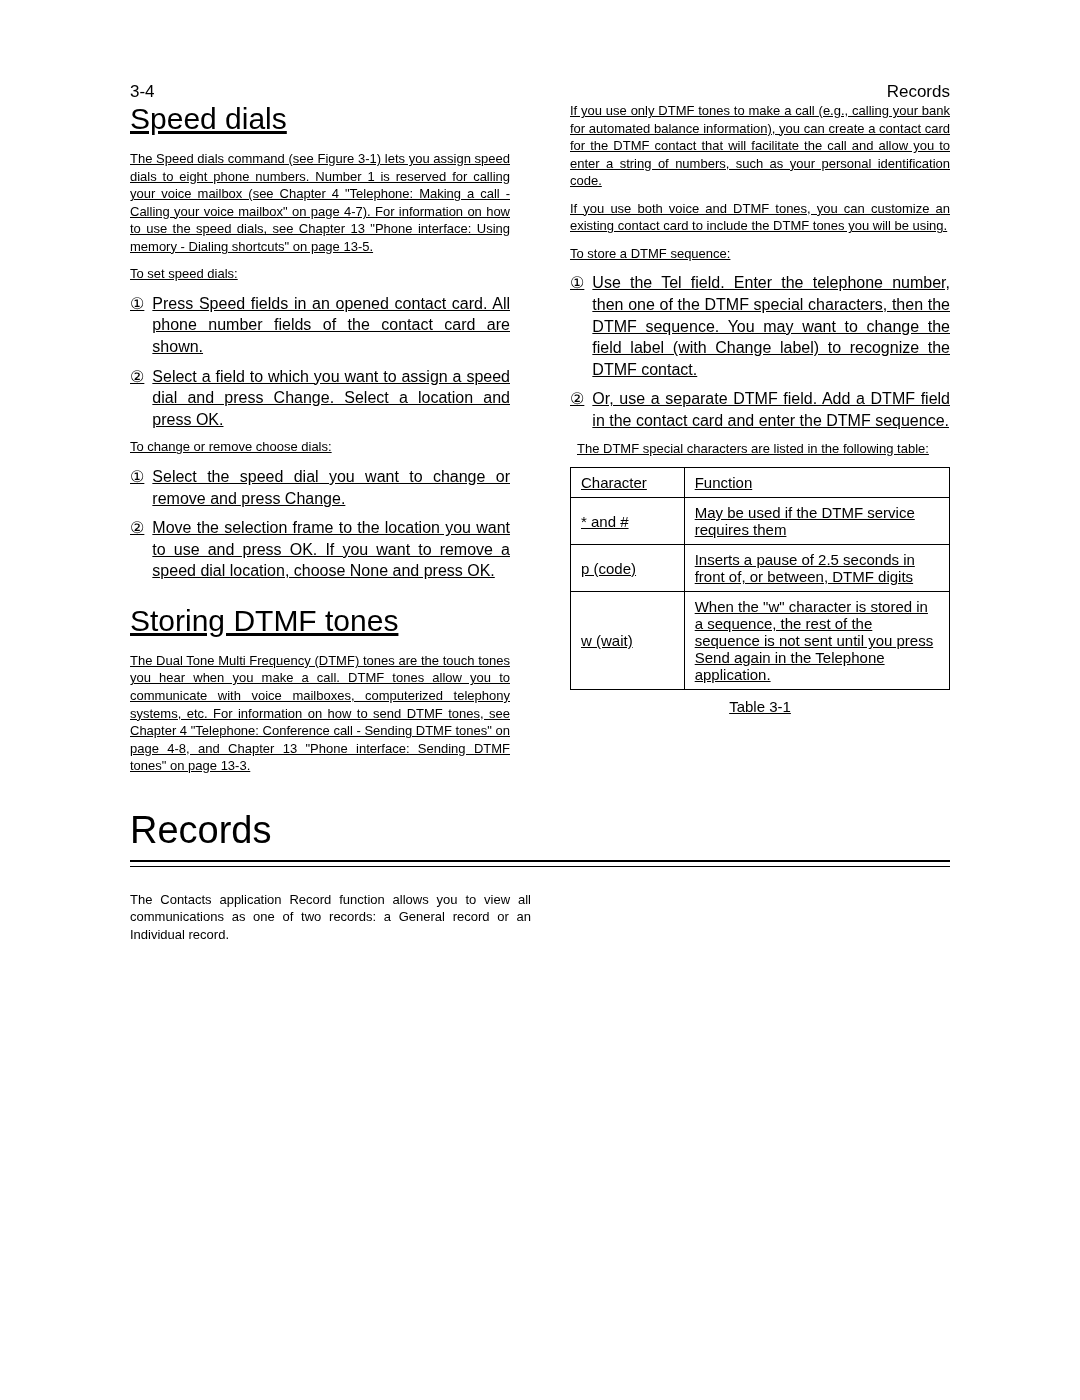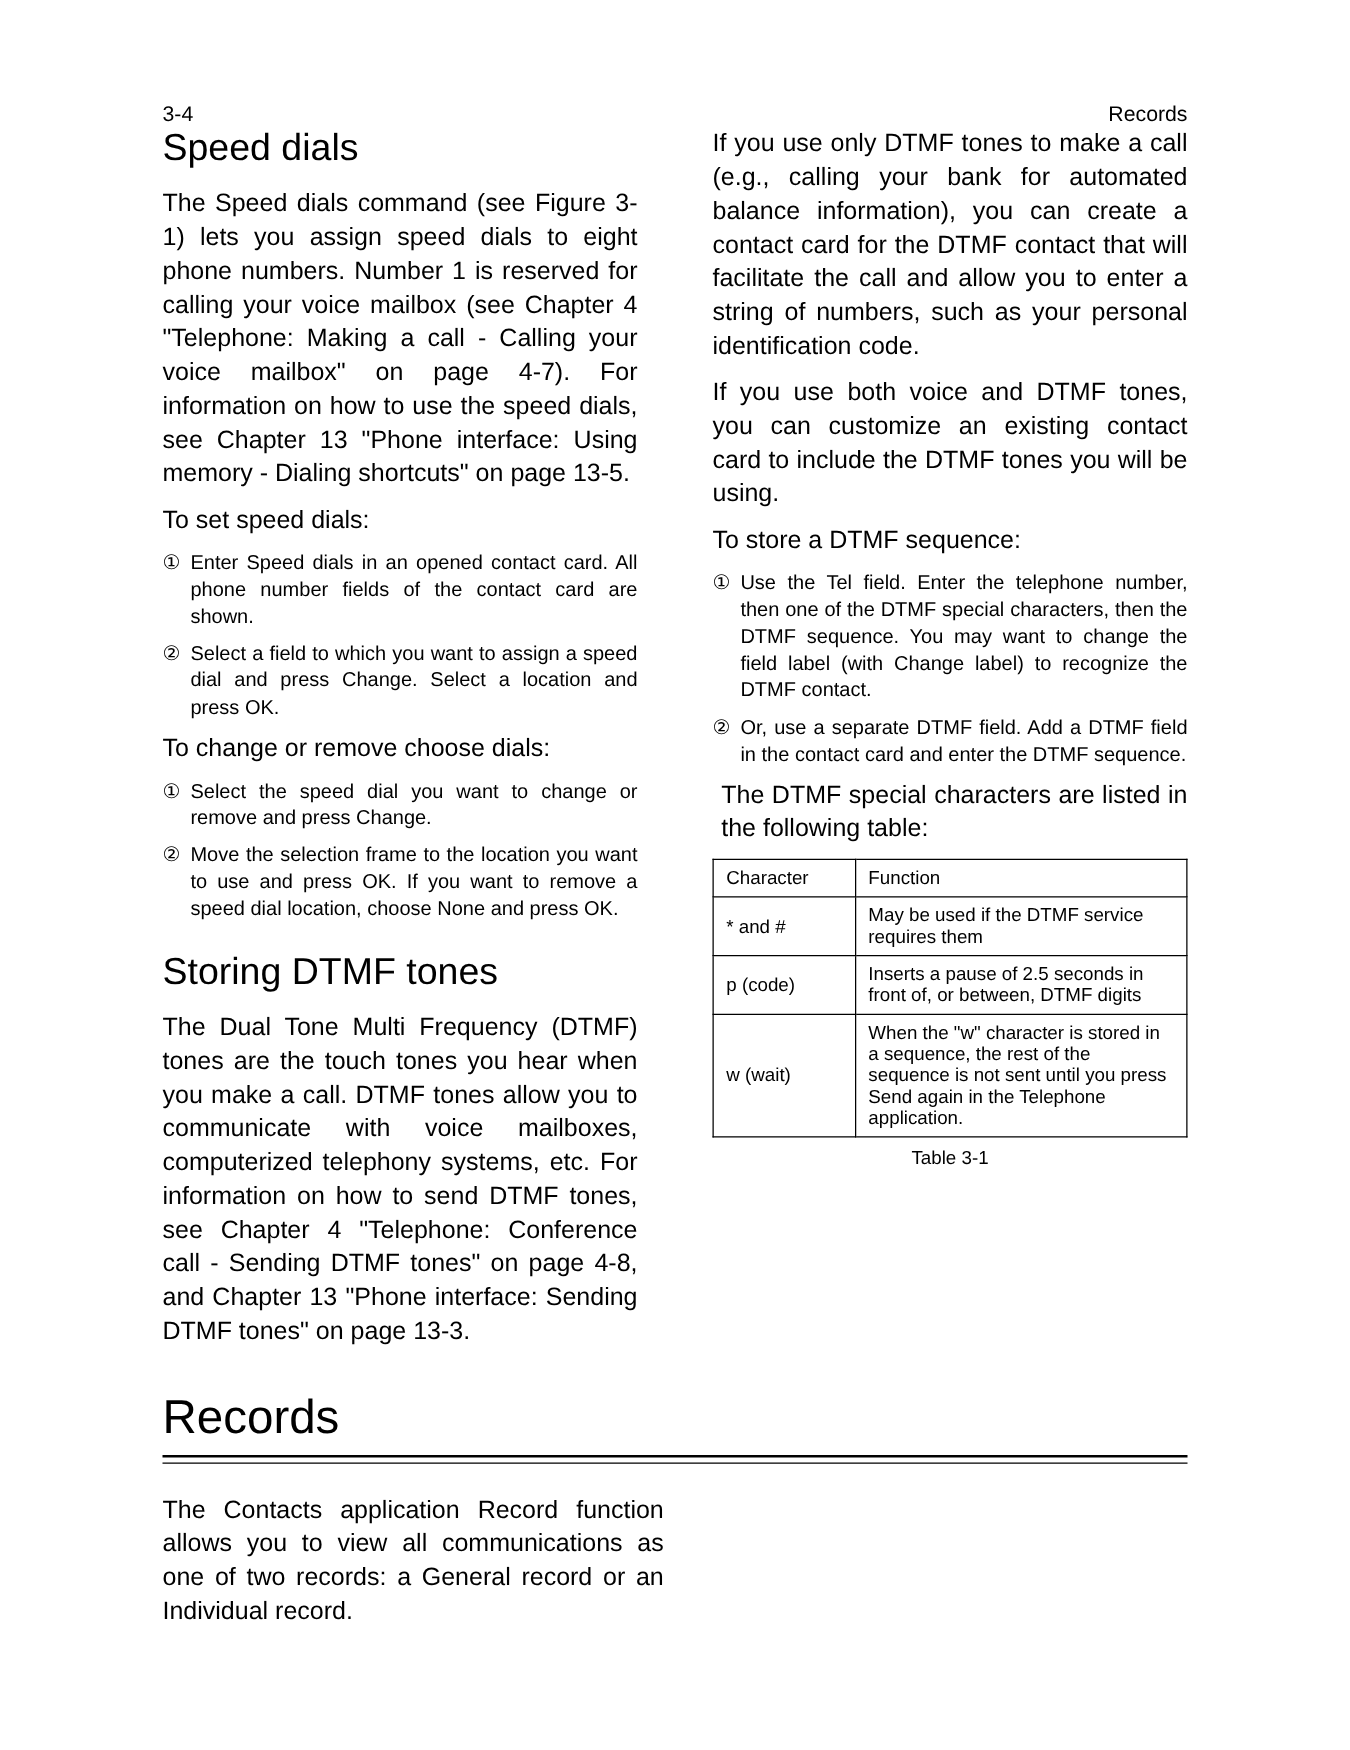--- a/index.html
+++ b/index.html
@@ -16,20 +16,21 @@
     box-sizing: border-box;
   }
   .header-row {
     display: flex;
     justify-content: space-between;
     font-size: 17px;
   }
   .columns {
     display: flex;
     gap: 60px;
+    text-decoration: underline;
   }
   .col {
     flex: 1;
     min-width: 0;
   }
   .h2 {
     font-size: 30px;
     font-weight: 400;
     margin: 0 0 14px 0;
   }
@@ -38,21 +39,21 @@
     font-weight: 400;
     margin: 24px 0 8px 0;
   }
   .rule {
     border-top: 2px solid #000;
     border-bottom: 1px solid #000;
     height: 4px;
     margin-bottom: 24px;
   }
   p {
-    font-size: 20px;
+    font-size: 13px;
     line-height: 1.35;
     margin: 0 0 10px 0;
     text-align: justify;
   }
   .list-item {
     display: flex;
     gap: 8px;
     font-size: 16px;
     line-height: 1.35;
     margin: 0 0 8px 0;
@@ -106,21 +107,21 @@
   </div>
 
   <div class="columns">
 
     <div class="col">
       <h2 class="h2">Speed dials</h2>
       <p>The Speed dials command (see Figure 3-1) lets you assign speed dials to eight phone numbers. Number 1 is reserved for calling your voice mailbox (see Chapter 4 "Telephone: Making a call - Calling your voice mailbox" on page 4-7). For information on how to use the speed dials, see Chapter 13 "Phone interface: Using memory - Dialing shortcuts" on page 13-5.</p>
       <p>To set speed dials:</p>
       <div class="list-item">
         <span class="list-marker">①</span>
-        <span class="list-text">Enter Speed dials in an opened contact card. All phone number fields of the contact card are shown.</span>
+        <span class="list-text">Press Speed fields in an opened contact card. All phone number fields of the contact card are shown.</span>
       </div>
       <div class="list-item">
         <span class="list-marker">②</span>
         <span class="list-text">Select a field to which you want to assign a speed dial and press Change. Select a location and press OK.</span>
       </div>
       <p>To change or remove choose dials:</p>
       <div class="list-item">
         <span class="list-marker">①</span>
         <span class="list-text">Select the speed dial you want to change or remove and press Change.</span>
       </div>

